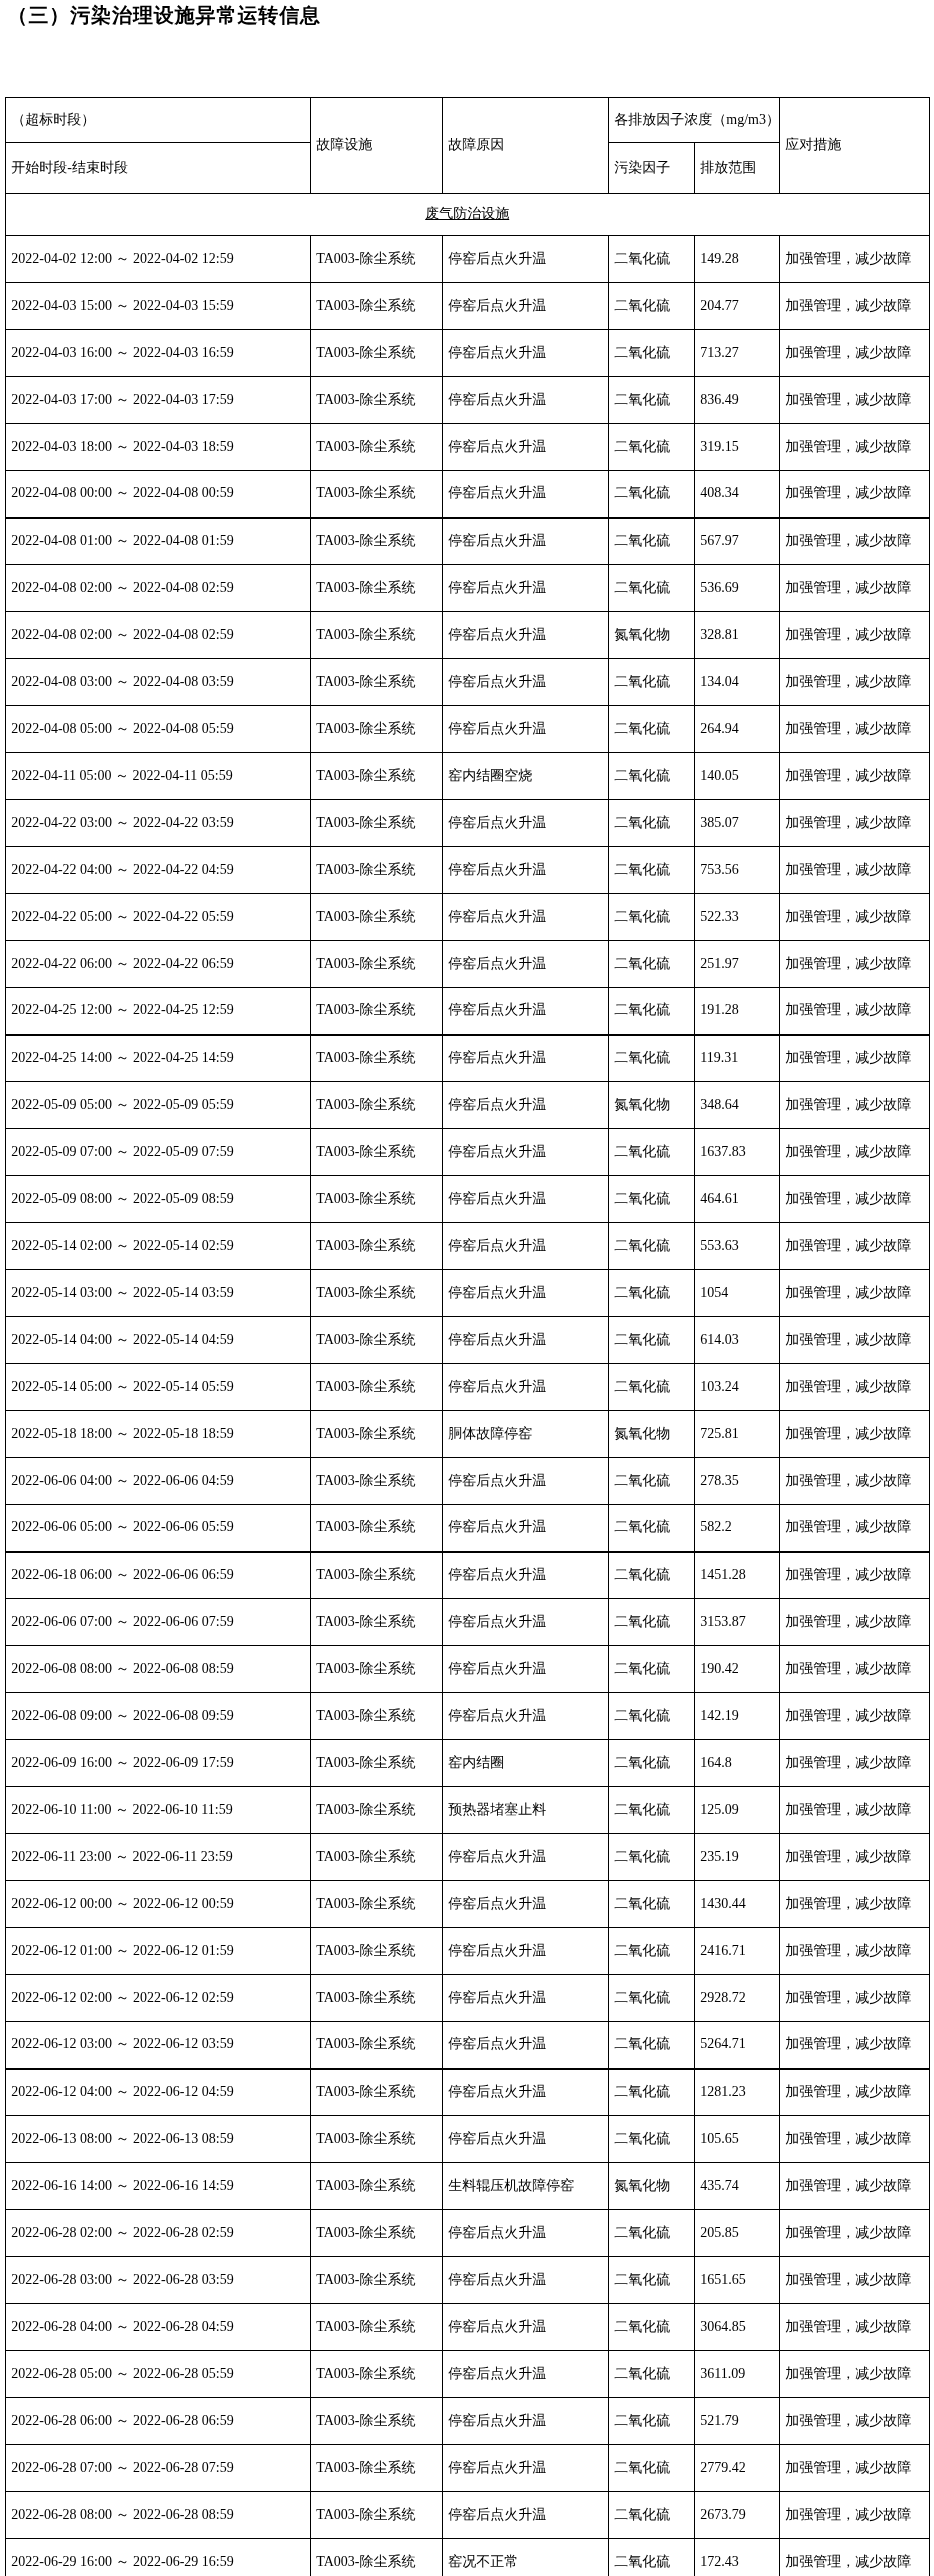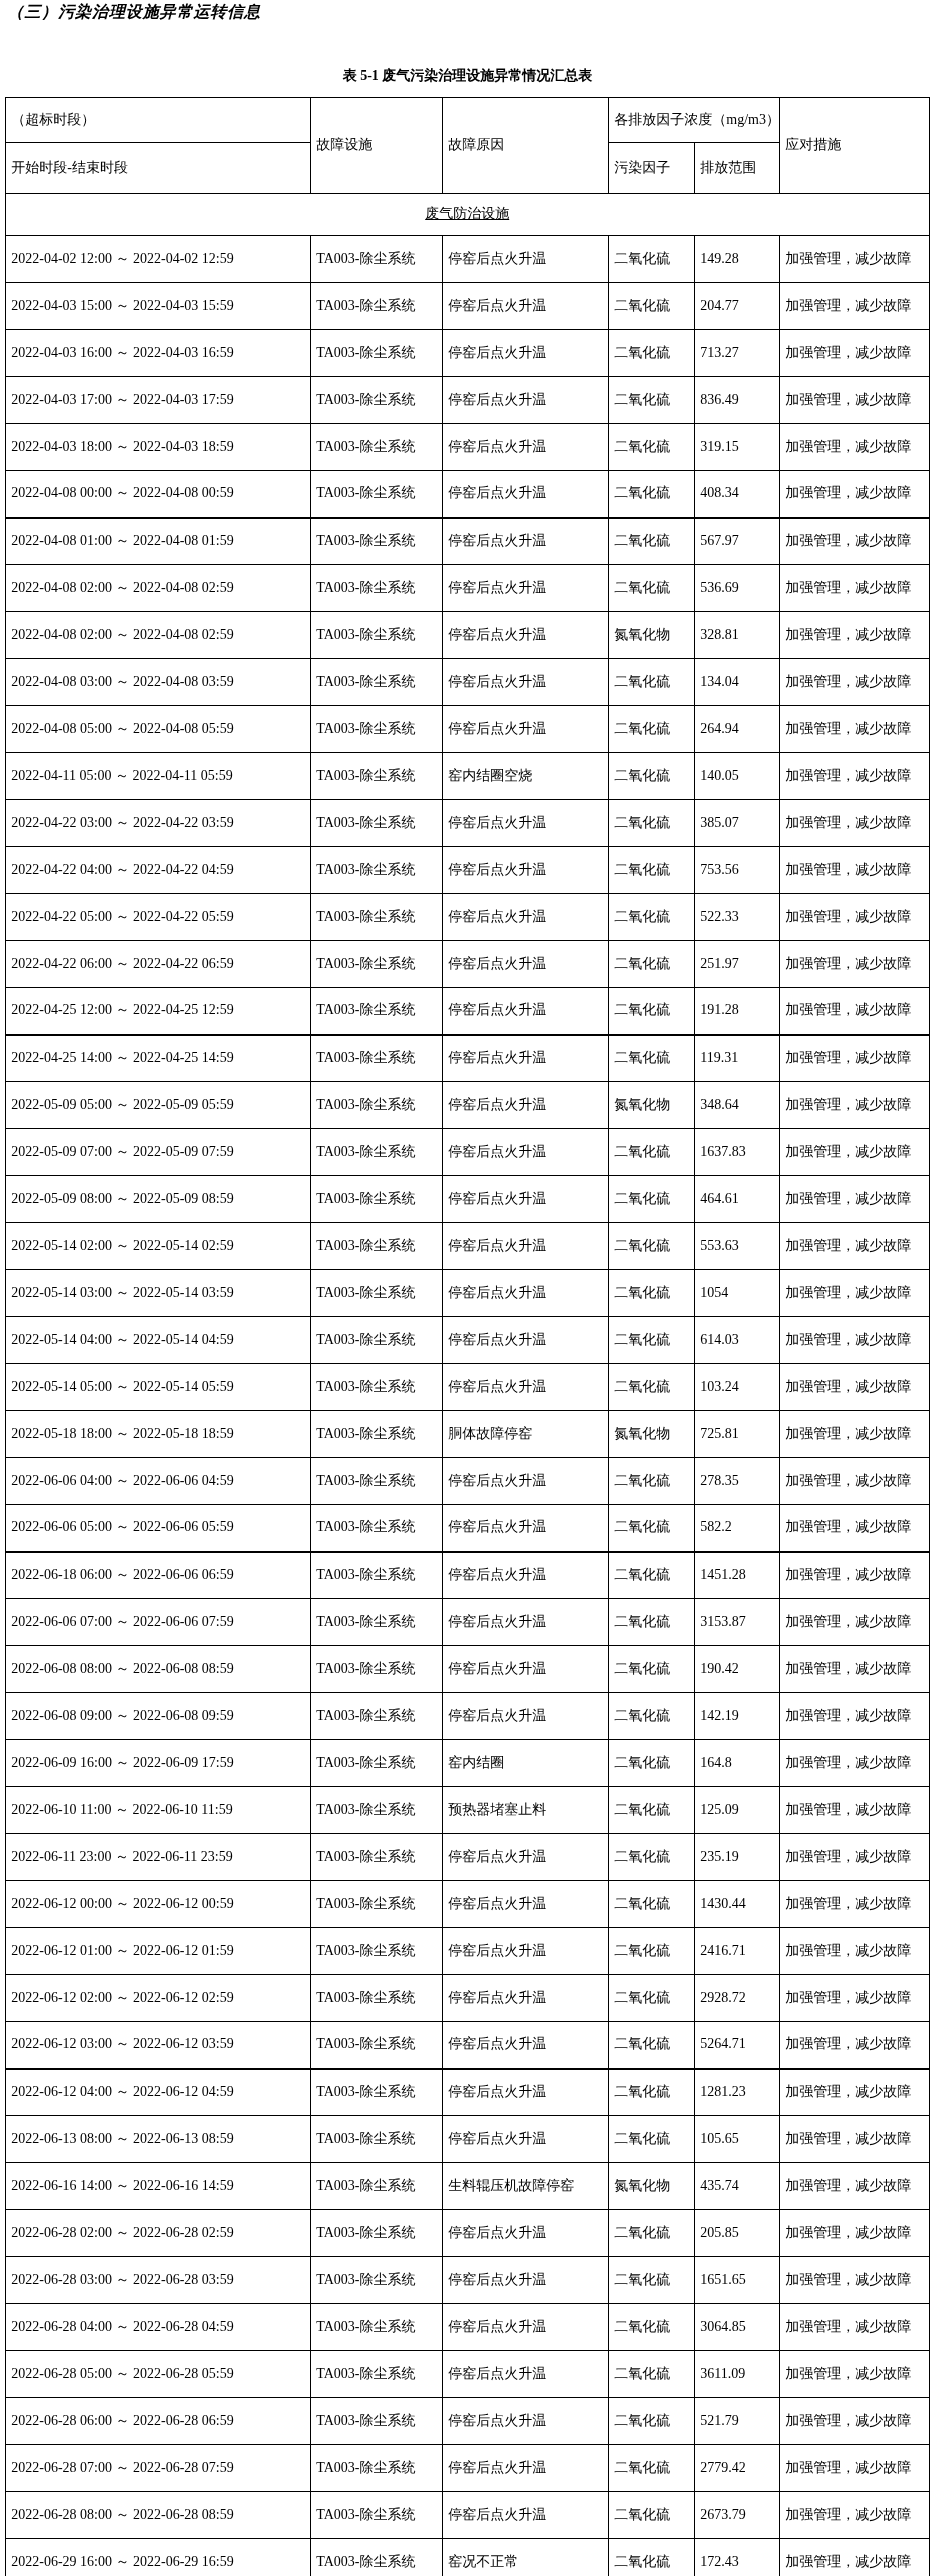--- a/index.html
+++ b/index.html
@@ -6,21 +6,21 @@
   body{
     width:935px;height:2576px;
     font-family:"Liberation Serif","DejaVu Serif",serif;
     color:#000;
   }
   .page{
     position:relative;width:935px;height:2576px;background:#fff;overflow:hidden;
   }
   .doc-title{
     position:absolute;left:7.5px;top:1.9px;margin:0;
-    font-size:16px;font-weight:bold;letter-spacing:0.9px;white-space:nowrap;font-style:italic;
+    font-size:20px;font-weight:bold;letter-spacing:0.9px;white-space:nowrap;
   }
   .table-caption{
     position:absolute;top:67px;left:0;width:935px;
     text-align:center;font-size:14px;font-weight:bold;white-space:nowrap;
   }
   table.report{
     position:absolute;left:4.7px;top:97px;width:923px;
     border-collapse:collapse;table-layout:fixed;
     font-size:14px;line-height:1.2;
     border:1.9px solid #000;
@@ -43,21 +43,20 @@
   .report tbody tr.data{height:47px;}
   .report tr.page-end td{border-bottom-width:2.8px;}
 </style>
 </head>
 <body>
 
 <div class="page">
 
   <h1 class="doc-title">（三）污染治理设施异常运转信息</h1>
 
-  <div class="table-caption">表 5-1 废气污染治理设施异常情况汇总表</div>
 
   <table class="report">
     <colgroup>
       <col style="width:305px">
       <col style="width:132px">
       <col style="width:166px">
       <col style="width:86px">
       <col style="width:85px">
       <col style="width:150px">
     </colgroup>

